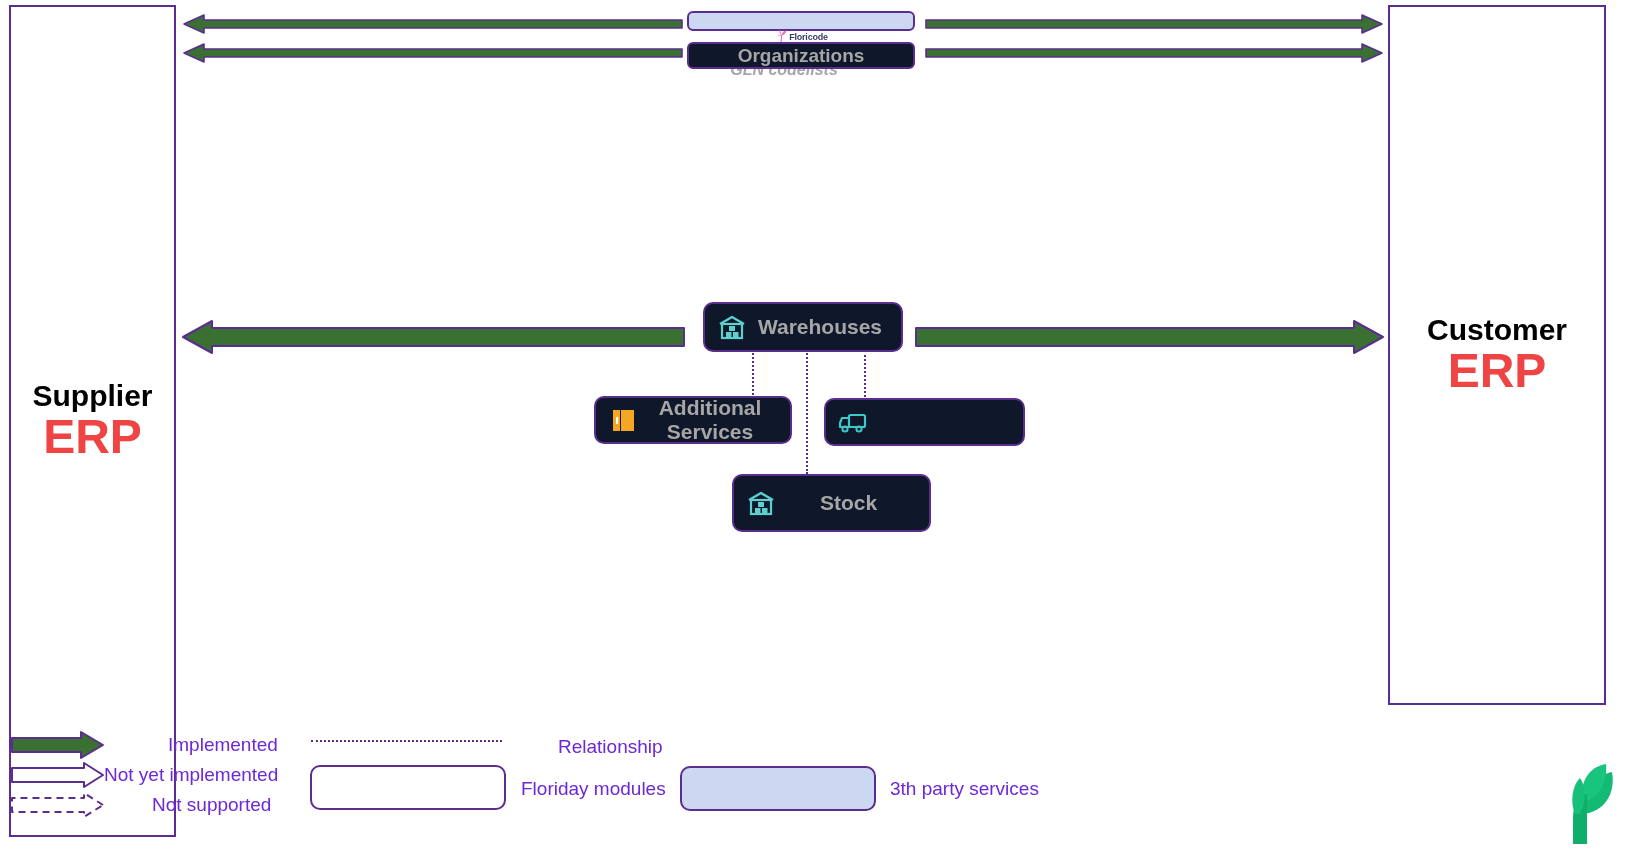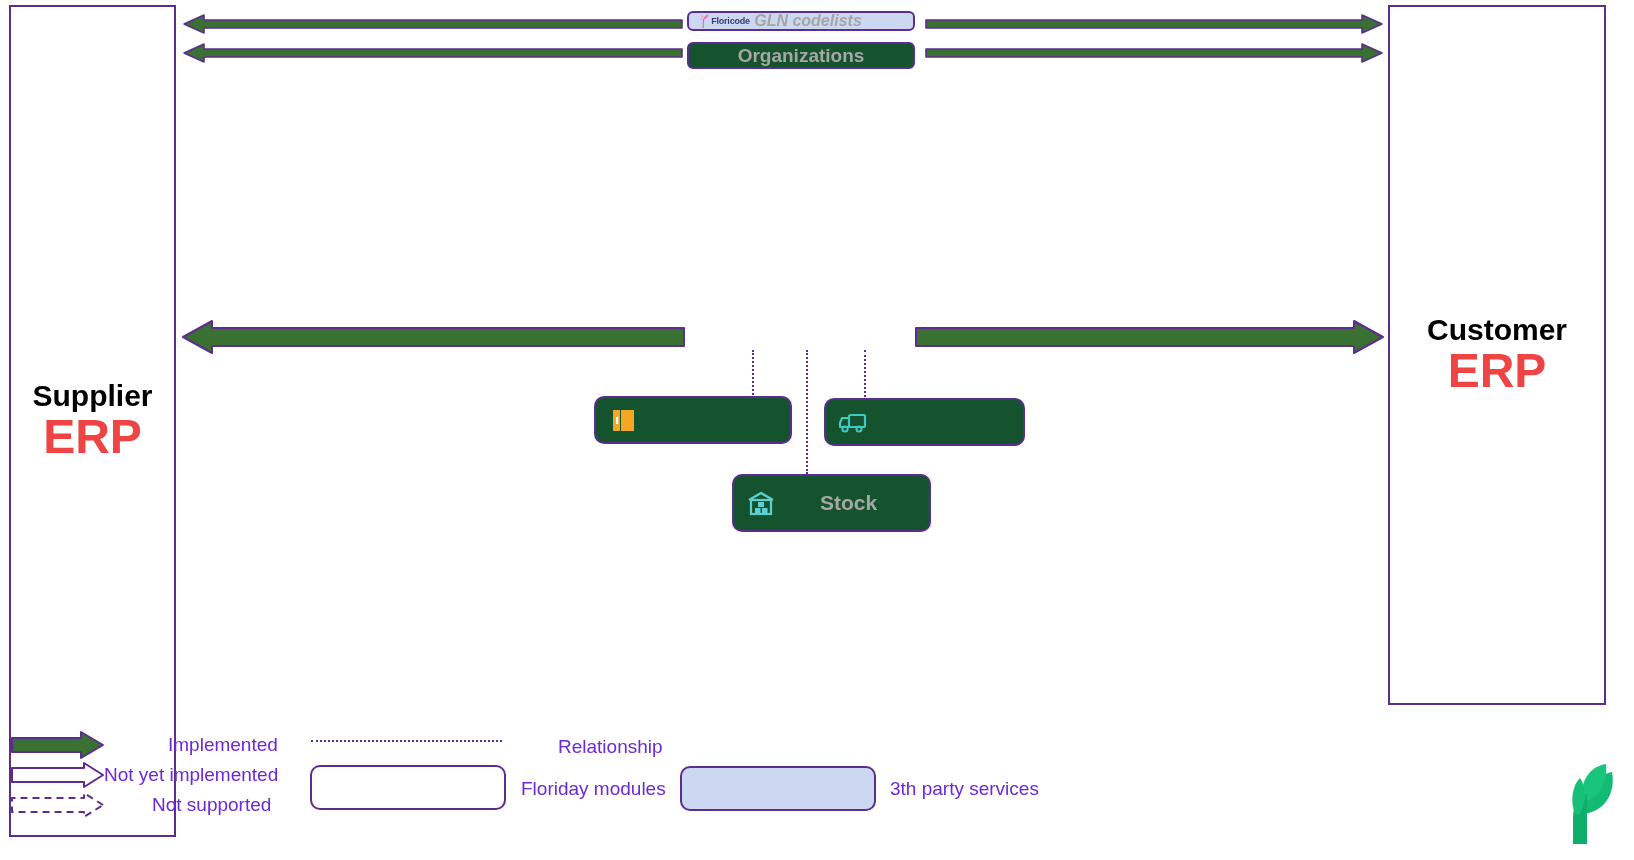--- a/index.html
+++ b/index.html
@@ -9,21 +9,21 @@
 
   
   .erp-panel{position:absolute;border:2px solid #5b2d8e;background:#ffffff;
              display:flex;flex-direction:column;align-items:center;
              justify-content:center;box-sizing:border-box;}
   .erp-top{font-size:30px;font-weight:bold;color:#000;line-height:1.05;}
   .erp-bot{font-size:48px;font-weight:bold;color:#ef4444;line-height:1.05;}
 
   
   .mod{position:absolute;box-sizing:border-box;border:2px solid #5b2d8e;
-       border-radius:10px;background:#14532d;display:flex;align-items:center;
+       border-radius:10px;background:#0f172a;display:flex;align-items:center;
        padding:0 10px;}
   .mod.third{background:#ccd7f2;}
   .mod .label{flex:1;text-align:center;font-size:21px;font-weight:bold;
               color:#a6a6a6;line-height:1.12;}
   .mod .ico{width:34px;height:30px;flex:0 0 34px;display:flex;
             align-items:center;justify-content:center;}
   .mod .ico svg{display:block;}
 
   
   .arrow{position:absolute;}
@@ -90,71 +90,87 @@
   <div class="arrow" style="left:914px;top:316px;width:472px;height:42px;">
     <svg width="472" height="42" viewBox="0 0 472 42">
       <polygon points="469,21 440,5 440,12 2,12 2,30 440,30 440,37" fill="#3a7032" stroke="#5b2d8e" stroke-width="2" stroke-linejoin="round"></polygon>
     </svg>
   </div>
 
   <div class="rel" style="left:752px;top:350px;height:45px;"></div>
   <div class="rel" style="left:864px;top:350px;height:47px;"></div>
   <div class="rel" style="left:806px;top:350px;height:124px;"></div>
 
-  <div class="mod third" style="left:687px;top:11px;width:228px;height:20px;border-radius:6px;">
+  <div class="mod third" style="left:687px;top:11px;width:228px;height:20px;border-radius:6px;flex-direction:column;">
     <div class="ico" style="width:48px;flex:0 0 48px;">
       <div class="floricode-logo">
         <svg width="14" height="16" viewBox="0 0 14 16">
           <path d="M7 15 L7.6 6" stroke="#e05fa8" stroke-width="1" fill="none"></path>
           <path d="M7.4 6 C8.6 2.5 11.4 1.2 12.6 1.6 C12 4.6 9.6 6.2 7.4 6.4 Z" fill="#f06fb6"></path>
           <path d="M7.2 6.4 C5.2 4.6 4.6 2.4 5.2 1.2 C7.2 2 8 4.4 7.7 6.4 Z" fill="#f7a6d2"></path>
           <path d="M7.2 6.8 C5.6 7.4 4 7.2 3.2 6.4 C4.6 5.4 6.4 5.6 7.3 6.6 Z" fill="#f7a6d2"></path>
         </svg>
         <span class="floricode-word">Floricode</span>
       </div>
     </div>
     <div class="label" style="font-size:16px;margin-left:-34px;font-style:italic;">GLN codelists</div>
   </div>
 
   <div class="mod" style="left:687px;top:42px;width:228px;height:27px;border-radius:6px;">
     <div class="label" style="font-size:19px;">Organizations</div>
   </div>
 
-
-  <div class="mod" style="left:594px;top:396px;width:198px;height:48px;">
-    <div class="ico">
-      <svg width="27" height="27" viewBox="0 0 27 27">
-        <rect x="3" y="3" width="7" height="21" fill="#f5a623"></rect>
-        <rect x="11" y="3" width="13" height="21" fill="#f5a623"></rect>
-        <rect x="6" y="10" width="2.2" height="7" fill="#ffffff"></rect>
-      </svg>
-    </div>
-  </div>
-
-  <div class="mod" style="left:824px;top:398px;width:201px;height:48px;">
-    <div class="ico">
-      <svg width="30" height="26" viewBox="0 0 30 26">
-        <rect x="11" y="6" width="16" height="12" rx="1.5" stroke="#3fc8c8" stroke-width="2.2" fill="none"></rect>
-        <path d="M11 9 L4 9 L2 14 L2 18 L11 18" stroke="#3fc8c8" stroke-width="2.2" fill="none" stroke-linejoin="round"></path>
-        <circle cx="7" cy="20" r="2.6" stroke="#3fc8c8" stroke-width="2" fill="none"></circle>
-        <circle cx="21" cy="20" r="2.6" stroke="#3fc8c8" stroke-width="2" fill="none"></circle>
-      </svg>
-    </div>
-  </div>
-
-  <div class="mod" style="left:732px;top:474px;width:199px;height:58px;">
+  <div class="mod" style="left:703px;top:302px;width:200px;height:50px;">
     <div class="ico">
       <svg width="28" height="26" viewBox="0 0 28 26">
         <path d="M2 10 L14 3 L26 10" stroke="#5ecfcf" stroke-width="2.4" fill="none" stroke-linejoin="round"></path>
         <rect x="4" y="10" width="20" height="14" stroke="#5ecfcf" stroke-width="2.2" fill="none"></rect>
         <rect x="11" y="12" width="6" height="5" fill="#5ecfcf"></rect>
         <rect x="8" y="18" width="5.5" height="5" fill="#5ecfcf"></rect>
         <rect x="15" y="18" width="5.5" height="5" fill="#5ecfcf"></rect>
       </svg>
     </div>
+    <div class="label">Warehouses</div>
+  </div>
+
+  <div class="mod" style="left:594px;top:396px;width:198px;height:48px;">
+    <div class="ico">
+      <svg width="27" height="27" viewBox="0 0 27 27">
+        <rect x="3" y="3" width="7" height="21" fill="#f5a623"></rect>
+        <rect x="11" y="3" width="13" height="21" fill="#f5a623"></rect>
+        <rect x="6" y="10" width="2.2" height="7" fill="#ffffff"></rect>
+      </svg>
+    </div>
+    <div class="label">
+      <span>Additional</span><br>
+      <span>Services</span>
+    </div>
+  </div>
+
+  <div class="mod" style="left:824px;top:398px;width:201px;height:48px;">
+    <div class="ico">
+      <svg width="30" height="26" viewBox="0 0 30 26">
+        <rect x="11" y="6" width="16" height="12" rx="1.5" stroke="#3fc8c8" stroke-width="2.2" fill="none"></rect>
+        <path d="M11 9 L4 9 L2 14 L2 18 L11 18" stroke="#3fc8c8" stroke-width="2.2" fill="none" stroke-linejoin="round"></path>
+        <circle cx="7" cy="20" r="2.6" stroke="#3fc8c8" stroke-width="2" fill="none"></circle>
+        <circle cx="21" cy="20" r="2.6" stroke="#3fc8c8" stroke-width="2" fill="none"></circle>
+      </svg>
+    </div>
+  </div>
+
+  <div class="mod" style="left:732px;top:474px;width:199px;height:58px;">
+    <div class="ico">
+      <svg width="28" height="26" viewBox="0 0 28 26">
+        <path d="M2 10 L14 3 L26 10" stroke="#5ecfcf" stroke-width="2.4" fill="none" stroke-linejoin="round"></path>
+        <rect x="4" y="10" width="20" height="14" stroke="#5ecfcf" stroke-width="2.2" fill="none"></rect>
+        <rect x="11" y="12" width="6" height="5" fill="#5ecfcf"></rect>
+        <rect x="8" y="18" width="5.5" height="5" fill="#5ecfcf"></rect>
+        <rect x="15" y="18" width="5.5" height="5" fill="#5ecfcf"></rect>
+      </svg>
+    </div>
     <div class="label">Stock</div>
   </div>
 
   <div class="arrow" style="left:10px;top:730px;width:95px;height:30px;">
     <svg width="95" height="30" viewBox="0 0 95 30">
       <polygon points="93,15 71,2 71,8 2,8 2,22 71,22 71,28" fill="#3a7032" stroke="#5b2d8e" stroke-width="2" stroke-linejoin="round"></polygon>
     </svg>
   </div>
   <div class="legend-text" style="left:168px;top:734px;">Implemented</div>
 

